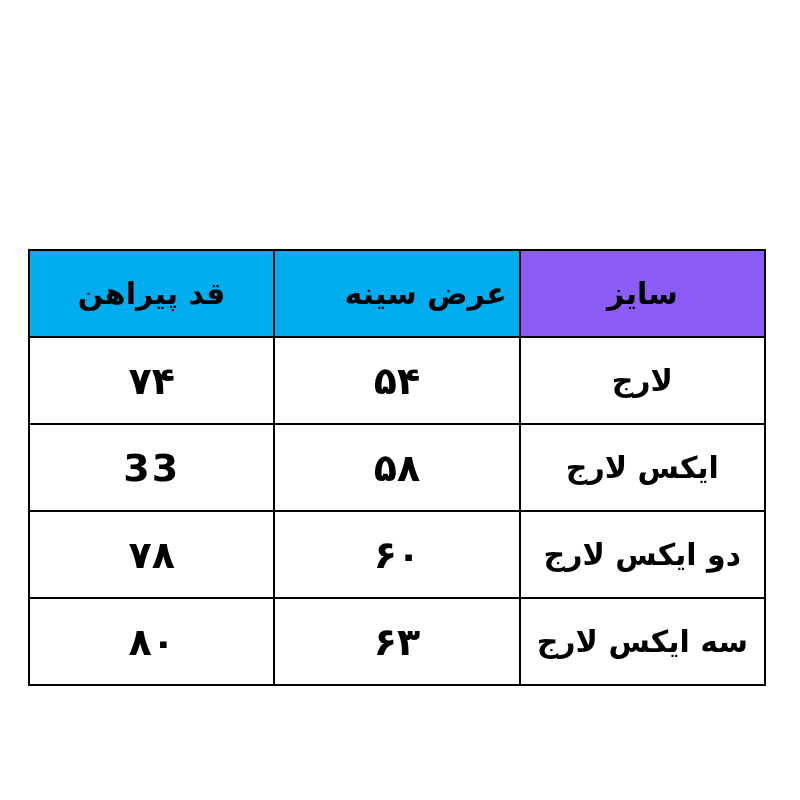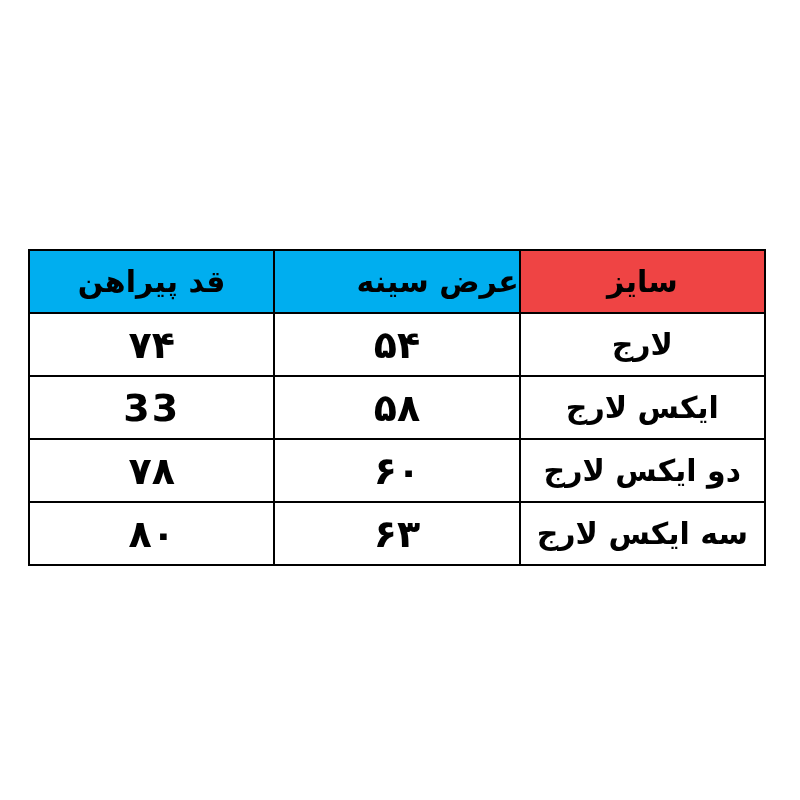--- a/index.html
+++ b/index.html
@@ -28,21 +28,21 @@
     width: 100%;
     border-collapse: collapse;
     table-layout: fixed;
     direction: rtl;
   }
   table.size-table th,
   table.size-table td {
     border: 2px solid #000000;
     text-align: center;
     vertical-align: middle;
-    padding: 0;
+    padding: 12px;
     overflow: hidden;
     white-space: nowrap;
   }
   table.size-table th {
     height: 61px;
     font-size: 30px;
     font-weight: bold;
   }
   table.size-table td {
     height: 61px;
@@ -60,21 +60,21 @@
   }
 </style>
 </head>
 <body>
 
 <div class="stage">
   <div class="size-table-wrap">
     <table class="size-table">
       <thead>
         <tr>
-          <th class="hdr-cell" style="background: #ef4444;">سایز</th>
+          <th class="hdr-cell" style="background: #8b5cf6;">سایز</th>
           <th class="hdr-cell" style="background: rgb(0, 174, 239); text-align: right;">عرض سینه</th>
           <th class="hdr-cell" style="background: rgb(0, 174, 239);">قد پیراهن</th>
         </tr>
       </thead>
       <tbody>
         <tr>
           <td class="size-cell">لارج</td>
           <td class="num-cell">۵۴</td>
           <td class="num-cell">۷۴</td>
         </tr>

